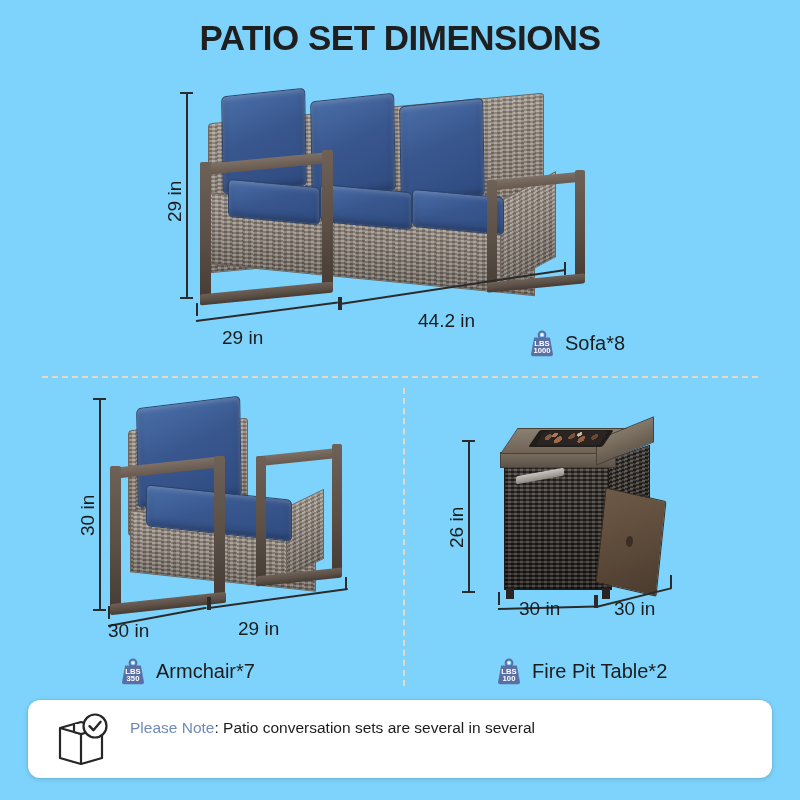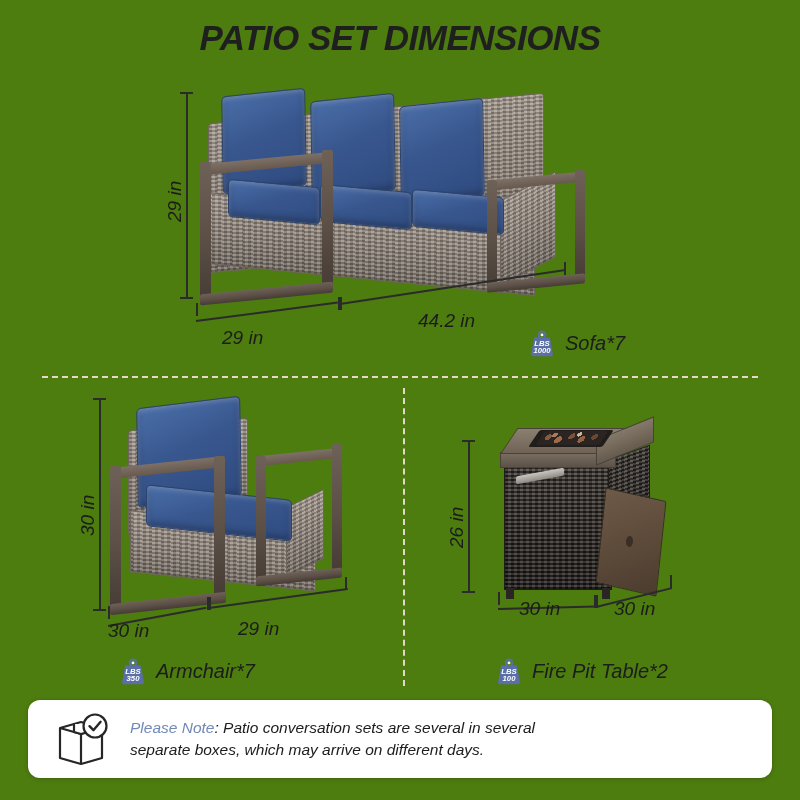--- a/index.html
+++ b/index.html
@@ -3,21 +3,21 @@
 <meta charset="utf-8">
 <title>Patio Set Dimensions</title>
 <style>
   * { box-sizing: border-box; margin: 0; padding: 0; }
   html, body {
     width: 800px; height: 800px;
     background: #ffffff;
     font-family: "Liberation Sans", sans-serif;
     overflow: hidden;
   }
-  #page { position: relative; width: 800px; height: 800px; background: #4d7c0f; font-style: italic; }
+  #page { position: relative; width: 800px; height: 800px; background: #7dd3fc; }
 
   
   .title {
     position: absolute; top: 18px; left: 0; width: 800px;
     text-align: center;
     font-size: 35px; font-weight: bold; letter-spacing: -0.5px;
     color: #1f1f1f;
   }
 
   
@@ -175,21 +175,21 @@
     </div>
 
     <div class="prod-label" style="left:527px;top:328px;">
       <svg class="wicon" viewBox="0 0 32 32">
         <path d="M7.6 10h16.8l3.2 17.4a2 2 0 0 1-2 2.6H6.4a2 2 0 0 1-2-2.6L7.6 10z" fill="#5a6fa5"></path>
         <circle cx="16" cy="7.4" r="3.6" fill="none" stroke="#5a6fa5" stroke-width="2.1"></circle>
         <circle cx="16" cy="7.4" r="1.5" fill="#ffffff"></circle>
         <text x="16" y="19.4" font-family="Liberation Sans, sans-serif" font-size="8.2" font-weight="bold" fill="#ffffff" text-anchor="middle">LBS</text>
         <text x="16" y="27" font-family="Liberation Sans, sans-serif" font-size="8.2" font-weight="bold" fill="#ffffff" text-anchor="middle">1000</text>
       </svg>
-      <span class="txt">Sofa*7</span>
+      <span class="txt">Sofa*8</span>
     </div>
   </div>
 
   <div>
 
     <div>
 
       <div class="fur wick" style="left:128px;top:424px;width:120px;height:106px;
            transform:skewY(-6deg);border-radius:4px;"></div>
 
@@ -343,17 +343,17 @@
     <svg width="62" height="58" viewBox="0 0 62 58" style="flex:0 0 62px;">
       <path d="M10 18 L31 12 L52 18 L52 48 L31 54 L10 48 Z" fill="#ffffff" stroke="#262626" stroke-width="2.2" stroke-linejoin="round"></path>
       <path d="M10 18 L31 24 L52 18" fill="none" stroke="#262626" stroke-width="2.2" stroke-linejoin="round"></path>
       <path d="M31 24 L31 54" fill="none" stroke="#262626" stroke-width="2.2"></path>
       <path d="M24 14 L24 22 L31 24 L38 22 L38 14" fill="#ffffff" stroke="#262626" stroke-width="2.2" stroke-linejoin="round"></path>
       <circle cx="45" cy="16" r="11.5" fill="#ffffff" stroke="#262626" stroke-width="2.2"></circle>
       <path d="M39.5 16.2 L43.4 20.2 L50.6 11.8" fill="none" stroke="#262626" stroke-width="2.4" stroke-linecap="round" stroke-linejoin="round"></path>
     </svg>
     <div class="note-text">
       <span class="note-em">Please Note</span><span>: </span><span>Patio conversation sets are several in several</span><br>
-      <span>separate boxes, which may arrive on different days.</span><br>
+      <br>
     </div>
   </div>
 
 </div>
 
 </body></html>

